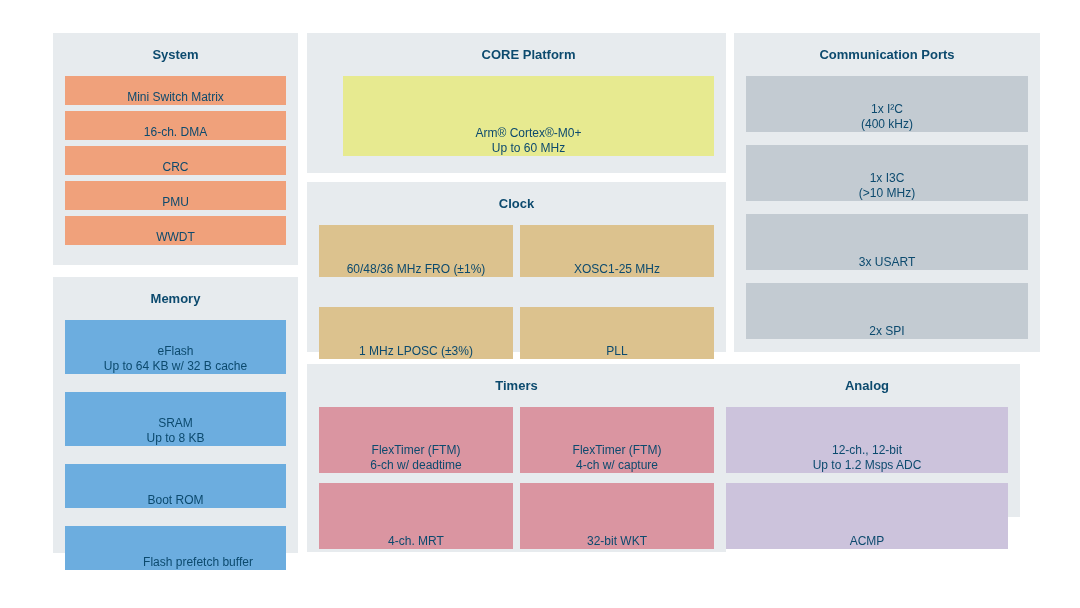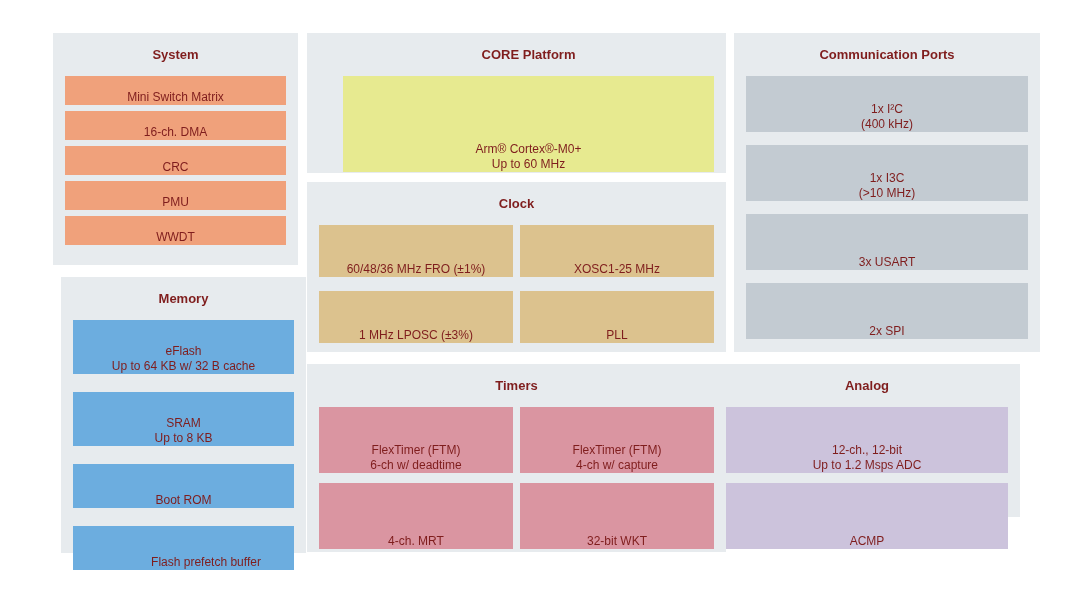--- a/index.html
+++ b/index.html
@@ -20,48 +20,48 @@
   .block {
     display: flex; flex-direction: column; justify-content: flex-end;
     align-items: center; text-align: center;
     font-size: 12px; line-height: 15px;
   }
   
   .p-system  { left: 53px;  top: 33px;  width: 245px; height: 232px; }
   .p-system .col   { gap: 6px; }
   .p-system .block { height: 29px; }
 
-  .p-memory  { left: 53px;  top: 277px; width: 245px; height: 276px; margin-left: 8px; }
+  .p-memory  { left: 53px;  top: 277px; width: 245px; height: 276px; }
   .p-memory .col   { gap: 18px; }
   .p-memory .tall  { height: 54px; }
   .p-memory .short { height: 44px; }
 
   .p-core    { left: 307px; top: 33px;  width: 419px; height: 140px; }
-  .p-core .block   { height: 96px; }
+  .p-core .block   { height: 80px; }
 
   .p-clock   { left: 307px; top: 182px; width: 419px; height: 170px; }
-  .p-clock .grid   { gap: 14px 7px; }
+  .p-clock .grid   { gap: 30px 7px; }
   .p-clock .block  { height: 52px; }
 
   .p-timers  { left: 307px; top: 364px; width: 419px; height: 188px; }
   .p-timers .grid  { gap: 10px 7px; }
   .p-timers .block { height: 66px; }
 
   .p-comm    { left: 734px; top: 33px;  width: 306px; height: 319px; }
   .p-comm .col     { gap: 13px; }
   .p-comm .block   { height: 56px; }
 
   .p-analog  { left: 714px; top: 364px; width: 306px; height: 153px; }
   .p-analog .col   { gap: 10px; }
   .p-analog .block { height: 66px; }
 </style>
 </head>
 <body>
 
-<div class="canvas" style="color: #7f1d1d;">
+<div class="canvas" style="color: #0c4a6e;">
 
   <section class="panel p-system" style="background-color: rgb(231, 235, 238);">
     <div class="panel-title">System</div>
     <div class="col">
       <div class="block" style="background-color: rgb(240, 161, 123);">
         <div>Mini Switch Matrix</div>
       </div>
       <div class="block" style="background-color: rgb(240, 161, 123);">
         <div>16-ch. DMA</div>
       </div>

